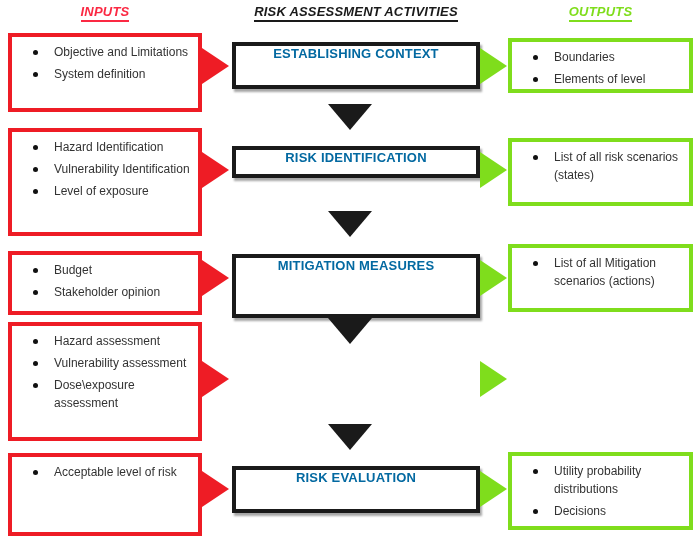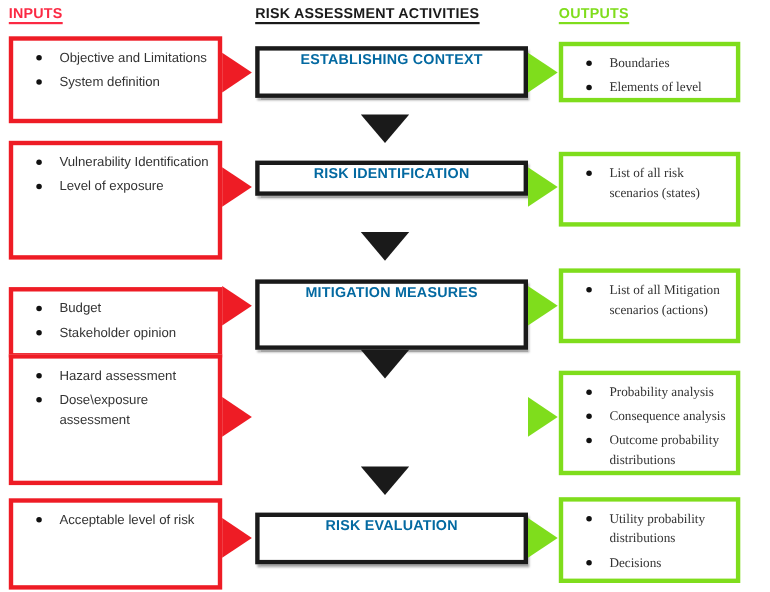--- a/index.html
+++ b/index.html
@@ -1,41 +1,41 @@
 <!DOCTYPE html>
 <html style="--red: #ee1c25; --header_red: #fb2943; --green: #7fdd1c; --black: #1a1a1a;"><head>
 <meta charset="utf-8">
 <style>
   html,body{margin:0;padding:0;background:#ffffff;}
   .canvas{
     position:relative;width:700px;height:538px;background:#ffffff;
     font-family:"Liberation Sans","DejaVu Sans",sans-serif;overflow:hidden;
   }
   
-  .hdr{position:absolute;top:4px;text-align:left;font-weight:bold;font-size:13px;}
+  .hdr{position:absolute;top:4px;text-align:center;font-weight:bold;font-size:13px;font-style:italic;}
   .hdr span{display:inline-block;border-bottom:2px solid currentColor;padding-bottom:1px;letter-spacing:.2px;}
   .hdr-in{left:8px;width:194px;color:var(--header_red,#fb2943);}
   .hdr-act{left:232px;width:248px;color:var(--black,#1a1a1a);}
   .hdr-out{left:508px;width:185px;color:var(--green,#7fdd1c);}
 
   
   .box{position:absolute;box-sizing:border-box;background:#fff;display:flex;flex-direction:column;justify-content:flex-start;}
   .inbox{left:8px;width:194px;border:4px solid var(--red,#ee1c25);}
-  .outbox{left:508px;width:165px;border:4px solid var(--green,#7fdd1c);font-family:Liberation Serif, serif;}
+  .outbox{left:508px;width:185px;border:4px solid var(--green,#7fdd1c);}
   .actbox{left:232px;width:248px;border:4px solid var(--black,#1a1a1a);
           align-items:center;box-shadow:2px 3px 2px rgba(0,0,0,.35);}
   .actbox span{font-weight:bold;font-size:13px;color:#0369a1;text-align:center;letter-spacing:.2px;}
 
   
   .box ul{margin:0;padding:2px 4px 2px 42px;list-style:none;}
   .box li{position:relative;font-size:12px;line-height:1.5;color:#333;margin:4px 0;}
   .box li::before{content:"";position:absolute;left:-21px;top:7px;width:5px;height:5px;border-radius:50%;background:#111;}
 
   
-  .p-in1{top:33px;height:79px}.p-in2{top:128px;height:108px}.p-in3{top:261px;height:64px}
+  .p-in1{top:33px;height:79px}.p-in2{top:128px;height:108px}.p-in3{top:251px;height:64px}
   .p-in4{top:322px;height:119px}.p-in5{top:453px;height:83px}
   
   .p-act1{top:42px;height:47px}.p-act2{top:146px;height:32px}.p-act3{top:254px;height:64px}
   .p-act4{top:355px;height:48px}.p-act5{top:466px;height:47px}
   
   .p-out1{top:38px;height:55px}.p-out2{top:138px;height:68px}.p-out3{top:244px;height:68px}
   .p-out4{top:337px;height:95px}.p-out5{top:452px;height:78px}
 
   
   .arr{position:absolute;width:0;height:0;}
@@ -76,20 +76,21 @@
   <div class="box outbox p-out1">
     <ul>
       <li>Boundaries</li>
       <li>Elements of level</li>
     </ul>
   </div>
   <div class="arr arr-down p-ad1"></div>
 
   <div class="box inbox p-in2">
     <ul>
+      <li>Hazard Identification</li>
       <li>Vulnerability Identification</li>
       <li>Level of exposure</li>
     </ul>
   </div>
   <div class="arr arr-right arr-red p-ar2"></div>
   <div class="box actbox p-act2">
     <span>RISK IDENTIFICATION</span>
   </div>
   <div class="arr arr-right arr-green p-ar2"></div>
   <div class="box outbox p-out2">
@@ -113,32 +114,26 @@
   <div class="box outbox p-out3">
     <ul>
       <li>List of all Mitigation scenarios (actions)</li>
     </ul>
   </div>
   <div class="arr arr-down p-ad3"></div>
 
   <div class="box inbox p-in4">
     <ul>
       <li>Hazard assessment</li>
+      <li>Vulnerability assessment</li>
       <li>Dose\exposure assessment</li>
     </ul>
   </div>
   <div class="arr arr-right arr-red p-ar4"></div>
   <div class="arr arr-right arr-green p-ar4"></div>
-  <div class="box outbox p-out4">
-    <ul>
-      <li>Probability analysis</li>
-      <li>Consequence analysis</li>
-      <li>Outcome probability distributions</li>
-    </ul>
-  </div>
   <div class="arr arr-down p-ad4"></div>
 
   <div class="box inbox p-in5">
     <ul>
       <li>Acceptable level of risk</li>
     </ul>
   </div>
   <div class="arr arr-right arr-red p-ar5"></div>
   <div class="box actbox p-act5">
     <span>RISK EVALUATION</span>

